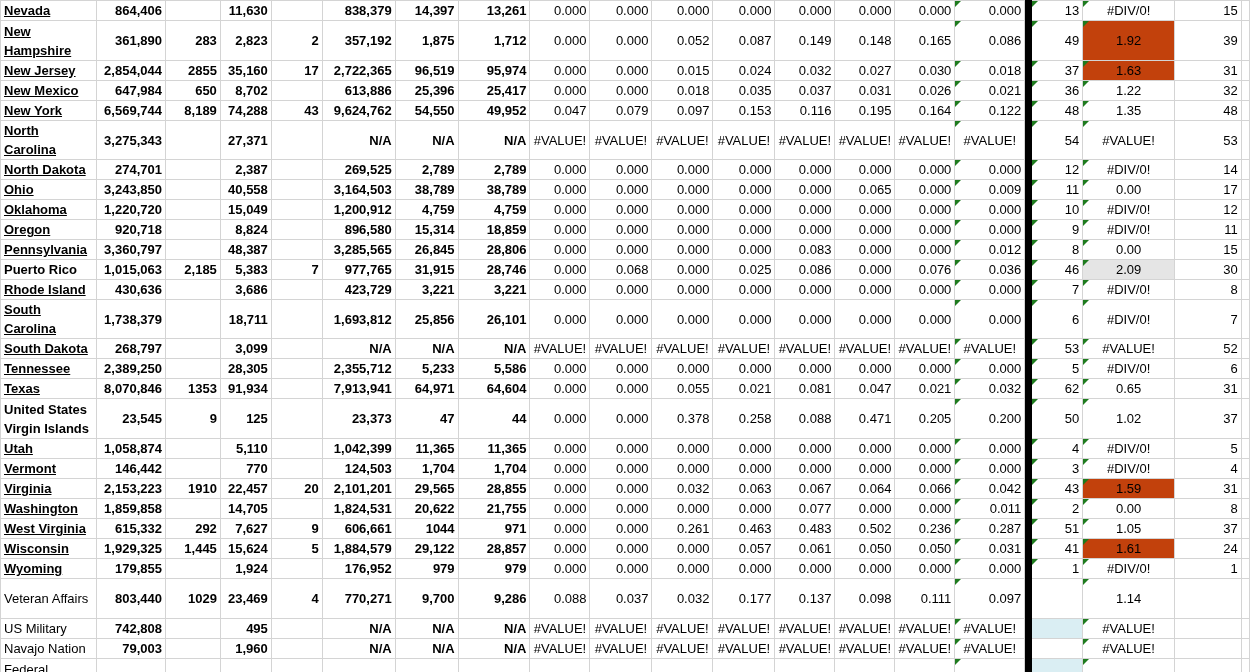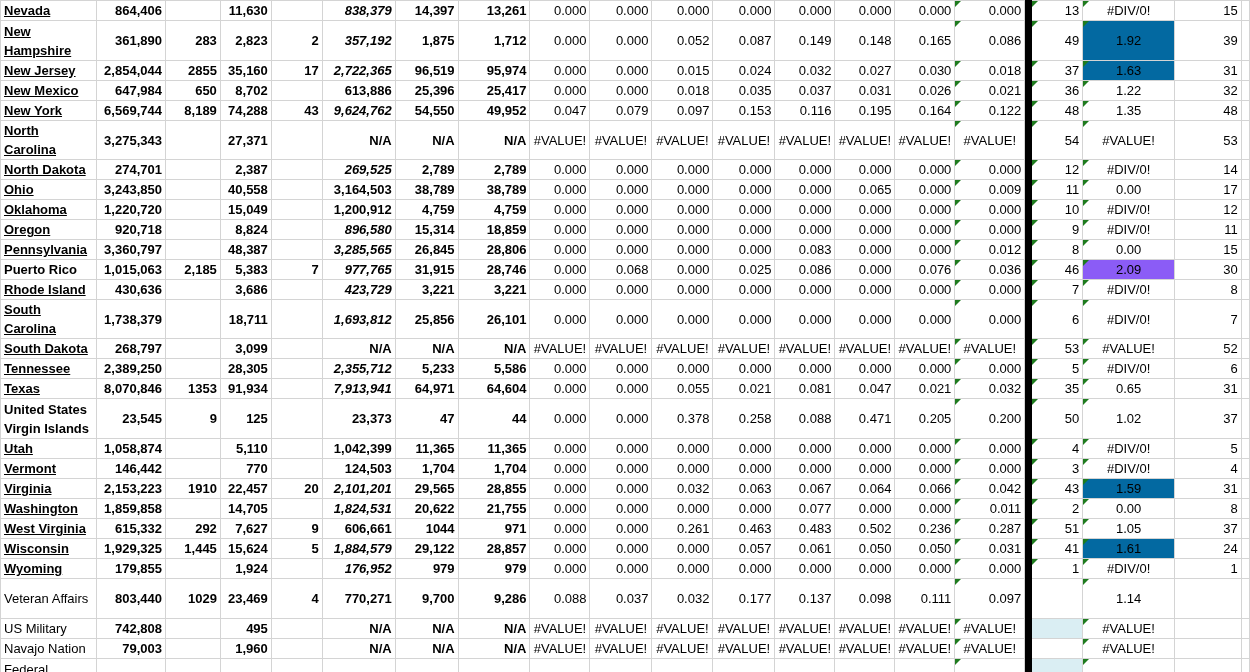--- a/index.html
+++ b/index.html
@@ -4,25 +4,25 @@
 <style>
   html, body { margin:0; padding:0; background:#fff; }
   body { width:1250px; height:672px; overflow:hidden; font-family:"Liberation Sans", "DejaVu Sans", sans-serif; font-size:13px; color:#000; }
   table { border-collapse:collapse; table-layout:fixed; }
   td { border:1px solid #d4d4d4; padding:0 3px; height:19px; white-space:nowrap; overflow:hidden; text-align:right; position:relative; line-height:19px; }
   td.tall { height:39px; }
   td.name { text-align:left; white-space:normal; line-height:19px; }
   td.name.link span { text-decoration:underline;font-weight:bold; }
   td.name.boldname { font-weight:bold; }
   td.b { font-weight:bold; }
-  td.i { font-style:italic; font-weight:bold;margin-top:11px; }
+  td.i { font-weight:bold;margin-top:11px; }
   td.c { text-align:center; }
   td.sep { background:#000; border-color:#000; padding:0; }
-  td.yellow { background:#0369a1; }
-  td.pink { background:#8b5cf6;margin-left:28px; }
+  td.yellow { background:#c2410c; }
+  td.pink { background:#e5e5e5;margin-left:28px; }
   td.blue { background:#daeef3; }
   td.tri::before { content:""; position:absolute; left:0; top:0; width:0; height:0; border-top:6px solid #1e7b1e; border-right:6px solid transparent; }
 </style>
 </head>
 <body>
 
 <table>
   <colgroup>
     <col style="width:96px">
       <col style="width:69px">
@@ -426,21 +426,21 @@
         <td class="b">64,604</td>
         <td class="">0.000</td>
         <td class="">0.000</td>
         <td class="">0.055</td>
         <td class="">0.021</td>
         <td class="">0.081</td>
         <td class="">0.047</td>
         <td class="">0.021</td>
         <td class="tri">0.032</td>
         <td class="sep"></td>
-        <td class="tri">35</td>
+        <td class="tri">62</td>
         <td class="c tri">0.65</td>
         <td class="">31</td>
         <td class=""></td>
       </tr>
       <tr>
         <td class="name tall boldname"><span>United States Virgin Islands</span></td>
         <td class="b tall">23,545</td>
         <td class="b tall">9</td>
         <td class="b tall">125</td>
         <td class="b tall"></td>

